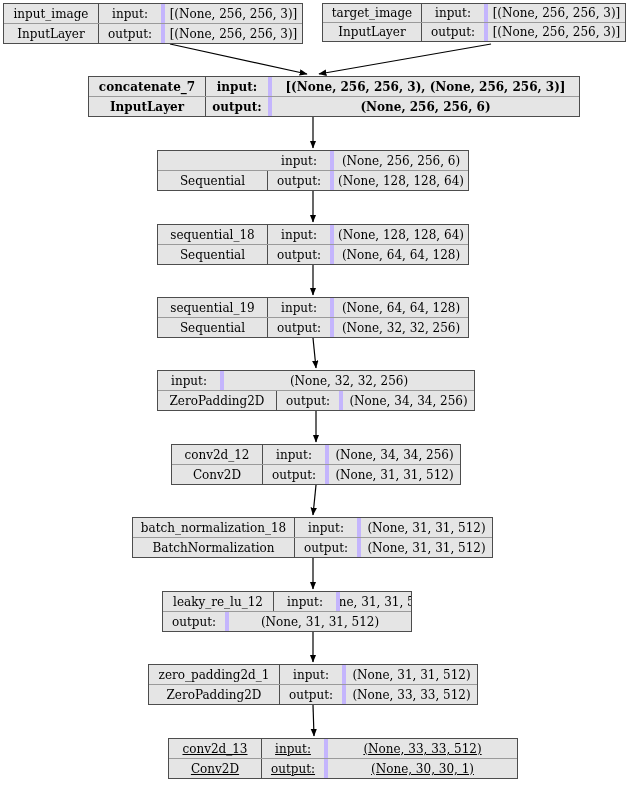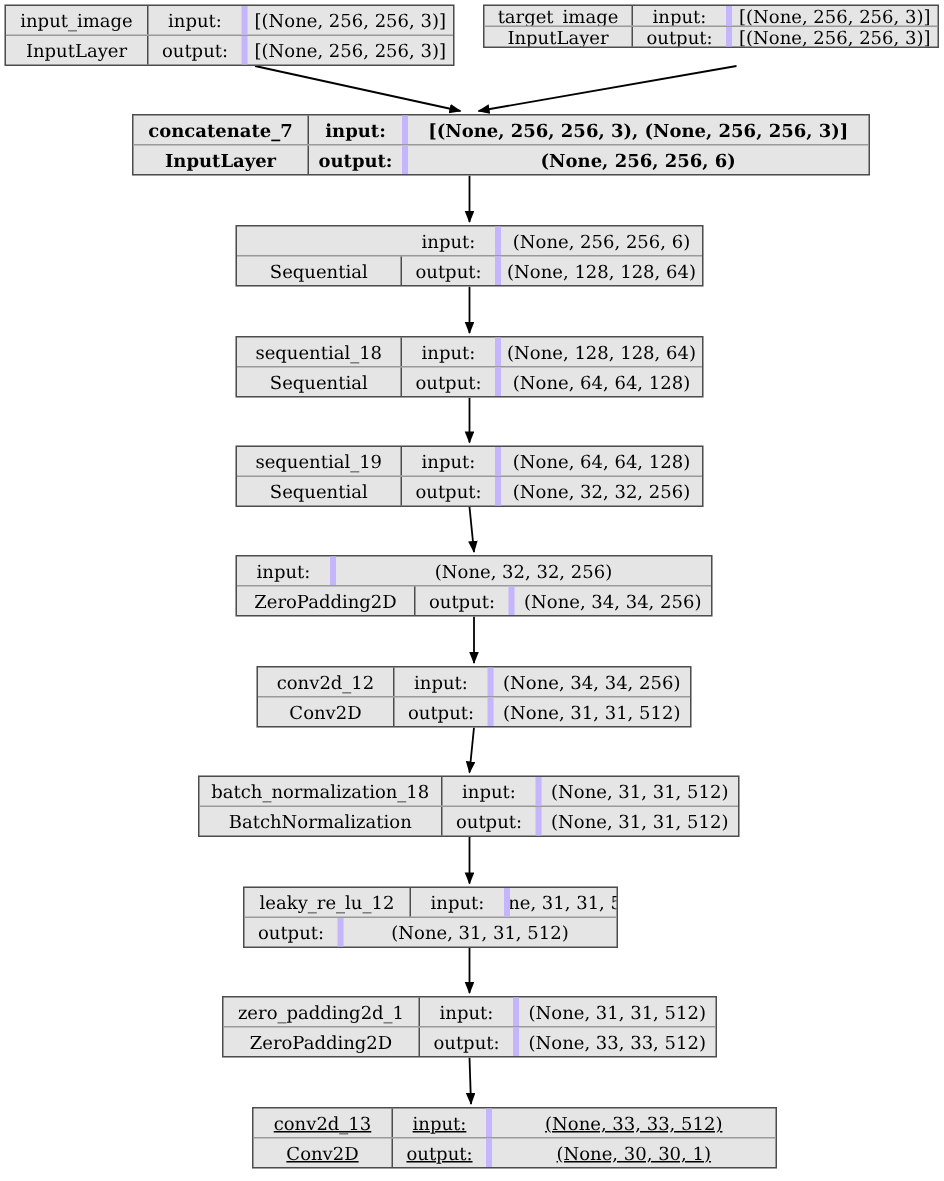--- a/index.html
+++ b/index.html
@@ -97,21 +97,21 @@
           <div class="cell c-name" style="flex: 0 0 95px; width: 95px;">input_image</div>
           <div class="cell c-io" style="flex: 0 0 66px; width: 66px;">input:</div>
           <div class="cell c-shape">[(None, 256, 256, 3)]</div>
         </div>
         <div class="node-row">
           <div class="cell c-name" style="flex: 0 0 95px; width: 95px;">InputLayer</div>
           <div class="cell c-io" style="flex: 0 0 66px; width: 66px;">output:</div>
           <div class="cell c-shape">[(None, 256, 256, 3)]</div>
         </div>
       </div>
-      <div class="node" style="left: 322px; top: 3px; width: 304px; height: 29px;">
+      <div class="node" style="left: 322px; top: 3px; width: 304px; height: 39px;">
         <div class="node-row top">
           <div class="cell c-name" style="flex: 0 0 99px; width: 99px;">target_image</div>
           <div class="cell c-io" style="flex: 0 0 66px; width: 66px;">input:</div>
           <div class="cell c-shape">[(None, 256, 256, 3)]</div>
         </div>
         <div class="node-row">
           <div class="cell c-name" style="flex: 0 0 99px; width: 99px;">InputLayer</div>
           <div class="cell c-io" style="flex: 0 0 66px; width: 66px;">output:</div>
           <div class="cell c-shape">[(None, 256, 256, 3)]</div>
         </div>

